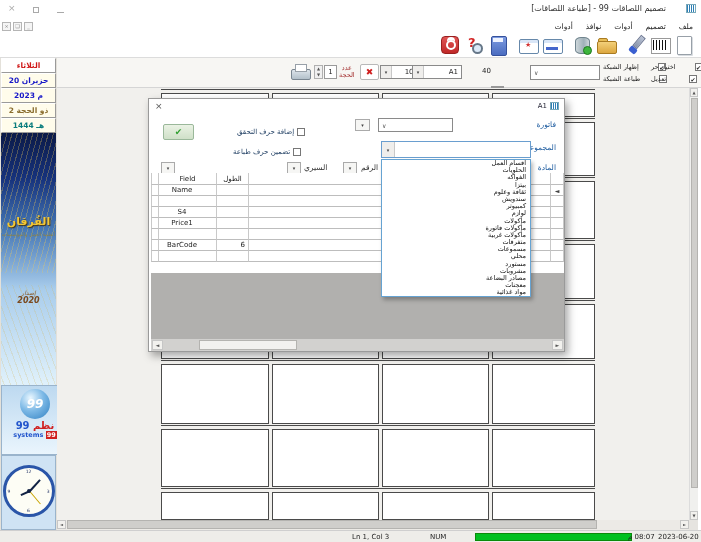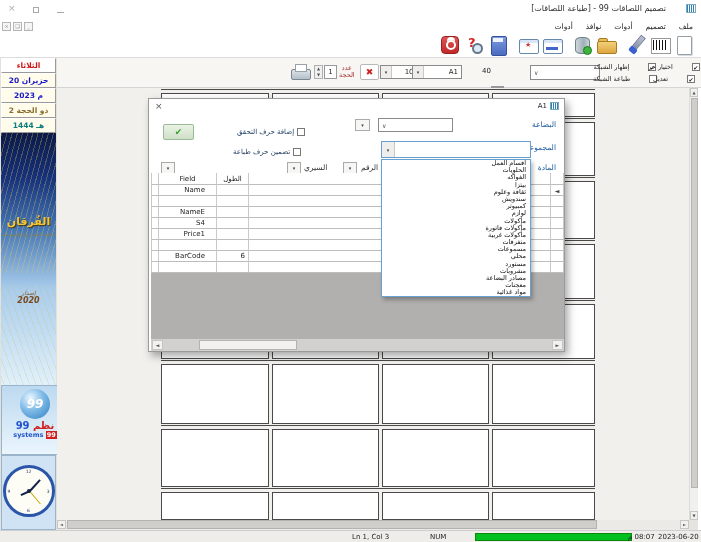--- a/index.html
+++ b/index.html
@@ -54,21 +54,21 @@
 .copieslbl{font-size:6.5px;color:#a43030;line-height:7px;text-align:center}
 .combo{background:#fff;border:1px solid #8a8a8a;display:flex;align-items:center;height:14px}
 .dd{width:11px;height:100%;background:#efeeec;border-right:1px solid #c8c8c8;font-size:5px;color:#444;display:flex;align-items:center;justify-content:center}
 .cval{flex:1;text-align:right;padding:0 3px;font-size:7px;color:#222}
 .ic-trash{width:18px;height:18px;position:relative}
 .ic-trash::before{content:"";position:absolute;left:5px;top:5px;width:9px;height:11px;background:#e2e2e2;border:1px solid #888;border-radius:0 0 2px 2px}
 .ic-trash::after{content:"";position:absolute;left:3px;top:3px;width:13px;height:2px;background:#999}
 .ic-save{width:18px;height:17px;position:relative}
 .ic-save::before{content:"";position:absolute;inset:1px;background:#2f62c4;border:1px solid #1d4390;border-radius:2px}
 .ic-save::after{content:"";position:absolute;left:5px;top:2px;width:8px;height:6px;background:#dfe8fa;box-shadow:0 9px 0 -1px #c8d6f2}
-.chkrow{display:flex;justify-content:center;align-items:center;gap:19px;height:12px}
+.chkrow{display:flex;justify-content:space-between;align-items:center;gap:19px;height:12px}
 .chklbl{font-size:6.5px;color:#222;white-space:nowrap}
 .cb{width:8px;height:8px;border:1px solid #777;background:#fff;flex:0 0 auto;text-align:center}
 .cb.on::after{content:"✔";font-size:6px;line-height:8px;color:#222;display:block}
 
 
 .sidebar{left:0;top:58px;width:57px;height:472px;background:#e4e1da}
 .side-box{position:absolute;left:1px;width:55px;height:15px;border:1px solid;border-color:#fff #9a9a9a #9a9a9a #fff;background:#fffceb;text-align:center;font-size:7.5px;line-height:13px;font-weight:bold}
 .furqan{position:absolute;left:1px;top:75px;width:55px;height:252px;background:linear-gradient(180deg,#0b1a48 0%,#16327c 18%,#4577b5 38%,#a9cdec 62%,#e0f1fb 100%);overflow:hidden}
 .furqan::before{content:"";position:absolute;left:-10px;top:0;width:80px;height:140px;background:repeating-linear-gradient(105deg,rgba(235,200,90,.30) 0 1px,transparent 1px 5px)}
 .furqan::after{content:"";position:absolute;left:-10px;bottom:0;width:80px;height:100px;background:repeating-linear-gradient(70deg,rgba(210,180,90,.22) 0 1px,transparent 1px 6px)}
@@ -110,21 +110,21 @@
 .flbl{position:absolute;font-size:7.5px;color:#1b5a9e}
 .ddbtn{position:absolute;width:15px;height:12px;background:#f6f6f4;border:1px solid #aaa;font-size:5px;color:#444;text-align:center;line-height:11px}
 .chk2{position:absolute;display:flex;align-items:center;gap:3px}
 .chk2 .chklbl{color:#16365c;font-size:7px}
 .okbtn{position:absolute;left:14px;top:25px;width:31px;height:16px;background:linear-gradient(#eaf2e4,#cfe0c8);border:1px solid #9ab89a;border-radius:2px;text-align:center;font-size:9px;line-height:15px;color:#2e9e2e}
 .dtable{position:absolute;left:2px;top:74px;width:413px;background:#fff}
 .trow{display:grid;grid-template-columns:8px 58px 32px 1fr 13px;height:11px;line-height:11px;font-size:7px;color:#222}
 .trow.hd{height:12px;line-height:12px}
 .trow>div{border-right:1px solid #c9c9c9;border-bottom:1px solid #bdbdbd;overflow:hidden}
 .trow>div:first-child{border-left:1px solid #c9c9c9}
-.c-f{text-align:right;padding-right:11px}
+.c-f{text-align:center;padding-right:11px}
 .c-l{text-align:right;padding-right:3px}
 .c-sel{font-size:6px;color:#444;text-align:center}
 .hd>div{text-align:center;color:#222}
 .grayzone{position:absolute;left:2px;top:174px;width:413px;height:66px;background:#b1b0ae}
 .dhsb{position:absolute;left:2px;top:240px;width:413px;height:12px;background:#d2d1cf}
 .dhsb .sb-ar{width:11px;height:10px;top:1px;font-size:5px;line-height:9px}
 .dhsb .thumb{left:48px;top:1px;width:98px;height:10px;background:#f2f1ef}
 .ddl{position:absolute;left:232px;top:60px;width:150px;height:138px;background:#fff;border:1px solid #66a3d2;box-shadow:2px 3px 4px rgba(0,0,0,.28);z-index:5;overflow:hidden}
 .ddl-item{height:7.2px;line-height:7.2px;font-size:6.5px;text-align:right;padding-right:4px;direction:rtl;color:#111}
 
@@ -309,21 +309,21 @@
   </div>
   <div class="abs corner"></div>
 
   <div class="abs dialog">
     <div class="dlg-close">×</div>
     <div class="dlg-badge">
       <span class="t">A1</span>
       <span class="i"></span>
     </div>
 
-    <div class="flbl" style="right:8px;top:21px">البضاعة</div>
+    <div class="flbl" style="right:8px;top:21px">فاتورة</div>
     <div class="combo" style="position:absolute;left:229px;top:19px;width:75px;height:14px">
       <div class="cval" style="text-align:left;color:#555;font-size:6px">∨</div>
     </div>
     <div class="ddbtn" style="left:206px;top:20px">▾</div>
 
     <div class="flbl" style="right:8px;top:44px">المجموعة</div>
     <div class="combo" style="position:absolute;left:232px;top:42px;width:150px;height:17px;border-color:#6a9ecf">
       <div class="dd" style="width:13px">▾</div>
       <div class="cval"></div>
     </div>
@@ -357,27 +357,20 @@
           <div class="trow">
             <div></div>
             <div class="c-f">Name</div>
             <div class="c-l"></div>
             <div></div>
             <div class="c-sel">◄</div>
           </div>
           <div class="trow">
             <div></div>
             <div class="c-f"></div>
-            <div class="c-l"></div>
-            <div></div>
-            <div class="c-sel"></div>
-          </div>
-          <div class="trow">
-            <div></div>
-            <div class="c-f">NameE</div>
             <div class="c-l"></div>
             <div></div>
             <div class="c-sel"></div>
           </div>
           <div class="trow">
             <div></div>
             <div class="c-f">S4</div>
             <div class="c-l"></div>
             <div></div>
             <div class="c-sel"></div>

